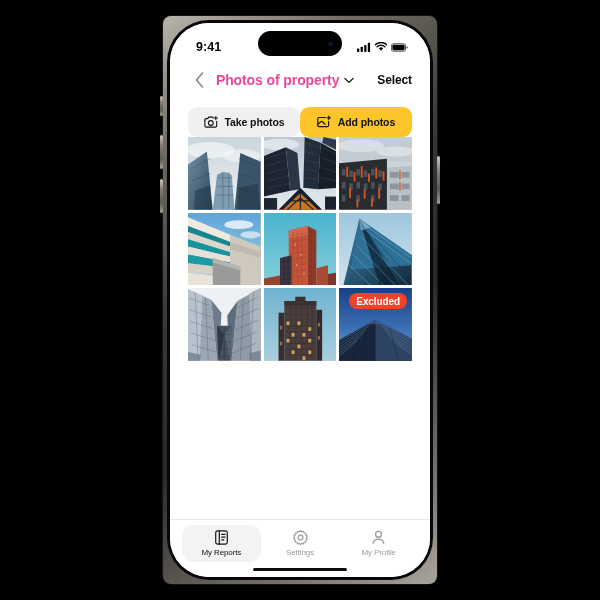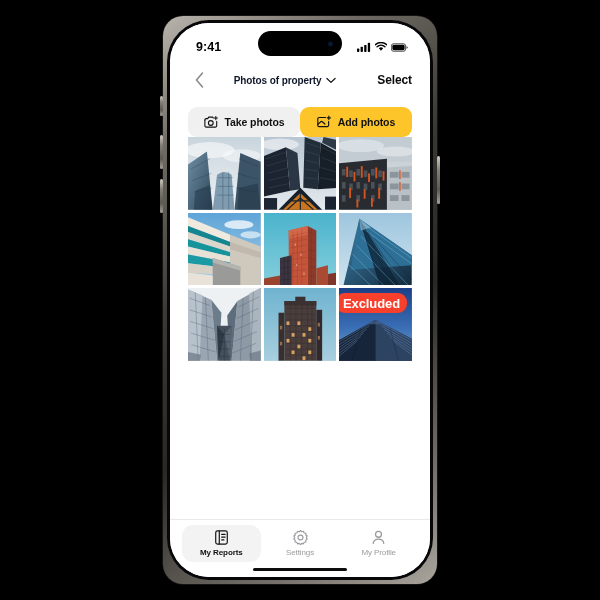--- a/index.html
+++ b/index.html
@@ -15,21 +15,21 @@
     position: relative;
     width: 600px; height: 600px;
     background: #000000;
   }
 
   
   .phone-frame {
     position: absolute;
     left: 163px; top: 16px;
     width: 274px; height: 568px;
-    border-radius: 20px;
+    border-radius: 8px;
     background: linear-gradient(145deg,#b9b5ad 0%,#6e6a63 18%,#3a3833 40%,#2a2825 60%,#75716a 85%,#a9a59d 100%);
     padding: 4px;
     box-shadow: 0 0 0 0.5px #2a2825;
   }
   .phone-inner-ring {
     width: 100%; height: 100%;
     border-radius: 42px;
     background: #07070a;
     padding: 3px;
   }
@@ -92,21 +92,21 @@
     width: 22px; height: 22px;
     display: flex; align-items: center; justify-content: center;
     color: #8a8a8e;
   }
   .nav-title-wrap {
     flex: 1;
     display: flex; align-items: center; justify-content: center;
     gap: 5px;
   }
   .nav-title {
-    font-size: 10px; font-weight: bold; color: #0f172a;
+    font-size: 14px; font-weight: bold; color: #ec4899;
     letter-spacing: -0.1px;
   }
   .nav-select {
     font-size: 12px; font-weight: bold; color: #0b0b0b;
     letter-spacing: -0.1px;
     margin-left: 17px;
   }
 
   
   .actions {
@@ -147,21 +147,21 @@
     overflow: hidden;
     background: #cfd8de;
   }
   .tile .art { position: absolute; inset: 0; overflow: hidden; }
   .tile.excluded { outline: 1.5px solid #f0453a; outline-offset: -1.5px; }
   .badge-excluded {
     position: absolute;
     top: 5px; right: 5px;
     background: #f6402c;
     color: #fff;
-    font-size: 13px; font-weight: bold;
+    font-size: 10px; font-weight: bold;
     padding: 2.5px 7px;
     border-radius: 9px;
     z-index: 5;
     letter-spacing: -0.1px;
   }
 
   
   .tabbar {
     position: absolute;
     left: 0; right: 0; bottom: 0;
@@ -175,21 +175,21 @@
   .tab {
     flex: 1;
     display: flex; flex-direction: column;
     align-items: center; gap: 2px;
     padding: 4px 0 5px 0;
     border-radius: 11px;
     color: #9b9b9f;
   }
   .tab.active { background: #f3f3f4; color: #111; }
   .tab-label { font-size: 8px; letter-spacing: -0.1px; }
-  .tab.active .tab-label { font-weight: bold; color: #111; }
+  .tab.active .tab-label { font-weight: normal; color: #111; }
   .home-indicator {
     position: absolute;
     left: 50%; transform: translateX(-50%);
     bottom: 6px;
     width: 94px; height: 3.5px;
     border-radius: 3px;
     background: #0d0d0d;
   }
   svg { display: block; }
 </style>

